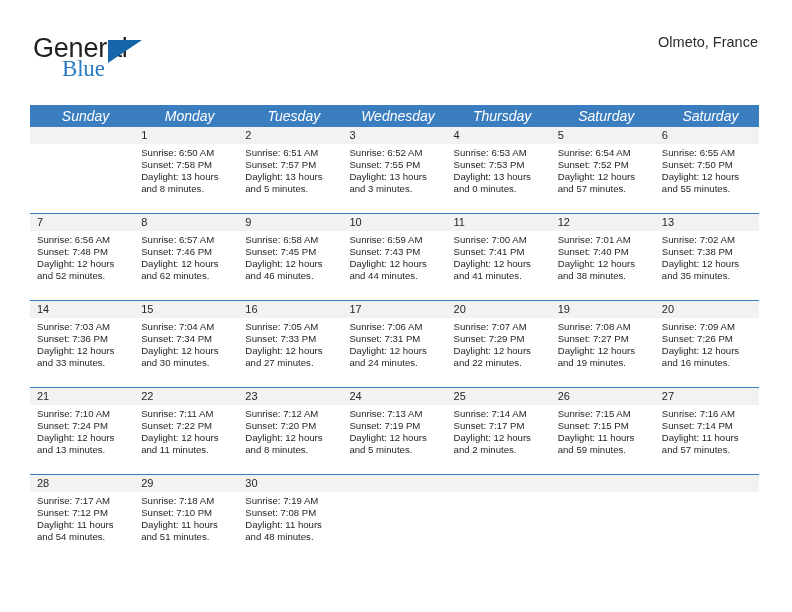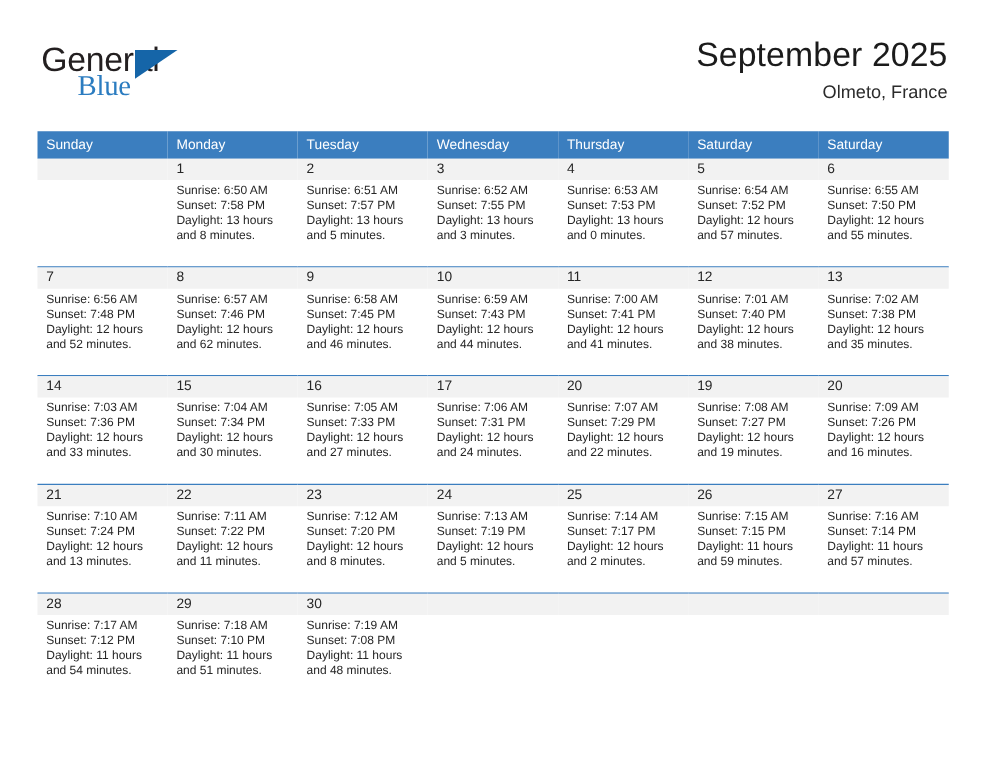--- a/index.html
+++ b/index.html
@@ -89,26 +89,27 @@
     width: 729px;
   }
   .cal-table {
     width: 729px;
     border-collapse: collapse;
     table-layout: fixed;
   }
   .cal-table th {
     background: #3b7ebf;
     color: #ffffff;
-    font-size: 11px;
+    font-size: 14px;
     font-weight: normal;
-    text-align: left;
+    text-align: center;
     padding: 5px 0 5px 7px;
     height: 19px;
     line-height: 12px;
+    font-style: italic;
   }
   .cal-table td {
     vertical-align: top;
     padding: 0;
     width: 104.14px;
     border-top: 1.3px solid #3b7ebf;
   }
   .cal-table tr.week-row:first-child td {
     border-top: none;
   }
@@ -142,21 +143,20 @@
 
   <div class="header">
 
     <div class="logo">
       <span class="logo-general">General</span>
       <span class="logo-triangle"></span>
       <span class="logo-blue">Blue</span>
     </div>
 
     <div class="title-block">
-      <div class="month-title">September 2025</div>
       <div class="location">Olmeto, France</div>
     </div>
 
   </div>
 
   <div class="calendar">
     <table class="cal-table">
       <thead>
         <tr id="weekday-row">
             <th>Sunday</th>

